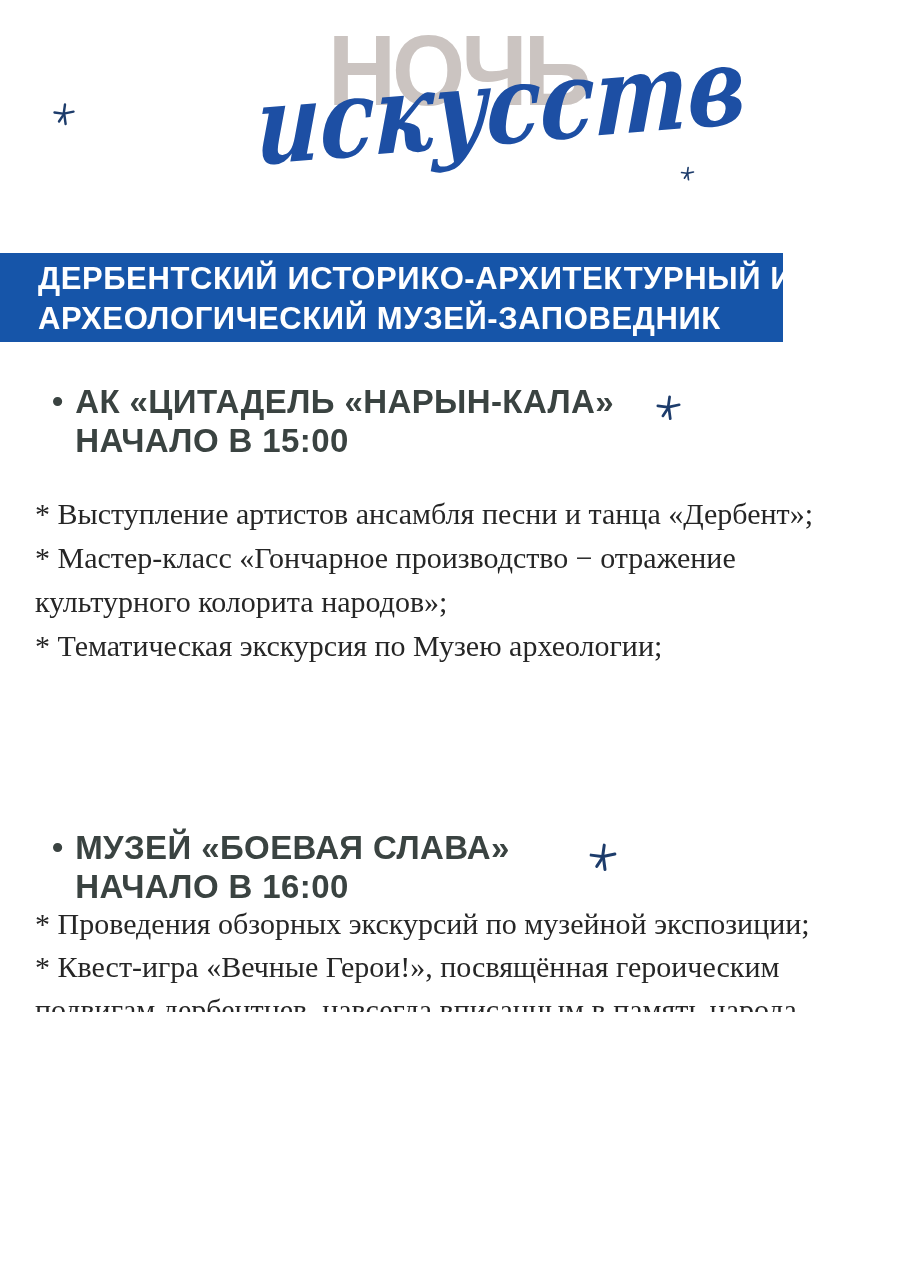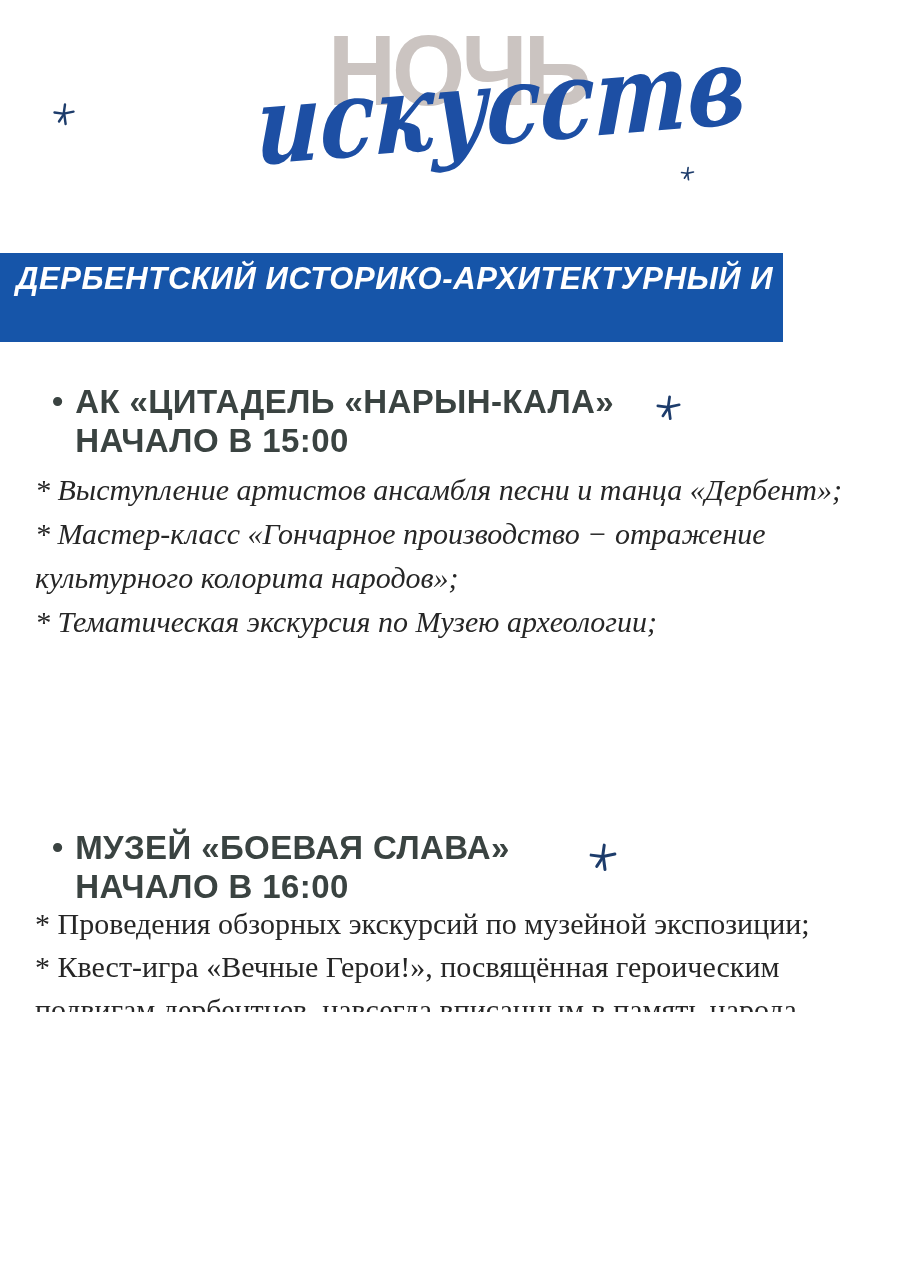--- a/index.html
+++ b/index.html
@@ -41,23 +41,22 @@
   .star-3{left:655px;top:394px;width:27px;height:27px;}
   .star-4{left:588px;top:842px;width:30px;height:30px;}
   .star-5{left:676px;top:1212px;width:26px;height:26px;}
 
   
   .banner{
     position:absolute;left:0;top:253px;
     width:783px;height:89px;
     background:#1655a9;
     box-sizing:border-box;
-    padding:6px 0 0 16px;
+    padding:6px 0 0 38px;
     color:#ffffff;
-    font-style:italic;
   }
   .banner div{
     font-weight:800;font-size:31px;line-height:40px;
     letter-spacing:0.6px;white-space:nowrap;
   }
 
   
   .event-heading{
     position:absolute;left:52px;
     display:flex;align-items:flex-start;
@@ -75,21 +74,21 @@
   .heading-2{top:828px;}
 
   
   .event-list{
     position:absolute;left:35px;width:862px;
     font-family:"Liberation Serif",serif;
     font-size:30px;line-height:44px;
     color:#262626;
   }
   .event-list p{margin:0;padding:0;}
-  .list-1{top:468px;font-style:italic;}
+  .list-1{top:492px;}
   .list-2{top:902px;line-height:43px;}
 </style>
 </head>
 <body>
 
 <div class="canvas">
 
   <div class="logo-noch">НОЧЬ</div>
   <div class="logo-script">искусств</div>
 
@@ -144,20 +143,21 @@
           <line x1="2.5" y1="10.5" x2="11" y2="11.6"></line>
       <line x1="13" y1="11.4" x2="21.5" y2="9.6"></line>
           <line x1="11.4" y1="12.8" x2="7" y2="19.5"></line>
       <line x1="12.4" y1="13" x2="13.6" y2="22"></line>
         </g>
       </svg>
   </span>
 
   <div class="banner">
     <div>ДЕРБЕНТСКИЙ ИСТОРИКО-АРХИТЕКТУРНЫЙ И</div>
+    <div>АРХЕОЛОГИЧЕСКИЙ МУЗЕЙ-ЗАПОВЕДНИК</div>
   </div>
 
   <div class="event-heading heading-1">
     <span class="bullet">•</span>
     <span class="lines">
       <div>АК «ЦИТАДЕЛЬ «НАРЫН-КАЛА»</div>
       <div>НАЧАЛО В 15:00</div>
     </span>
   </div>
 

